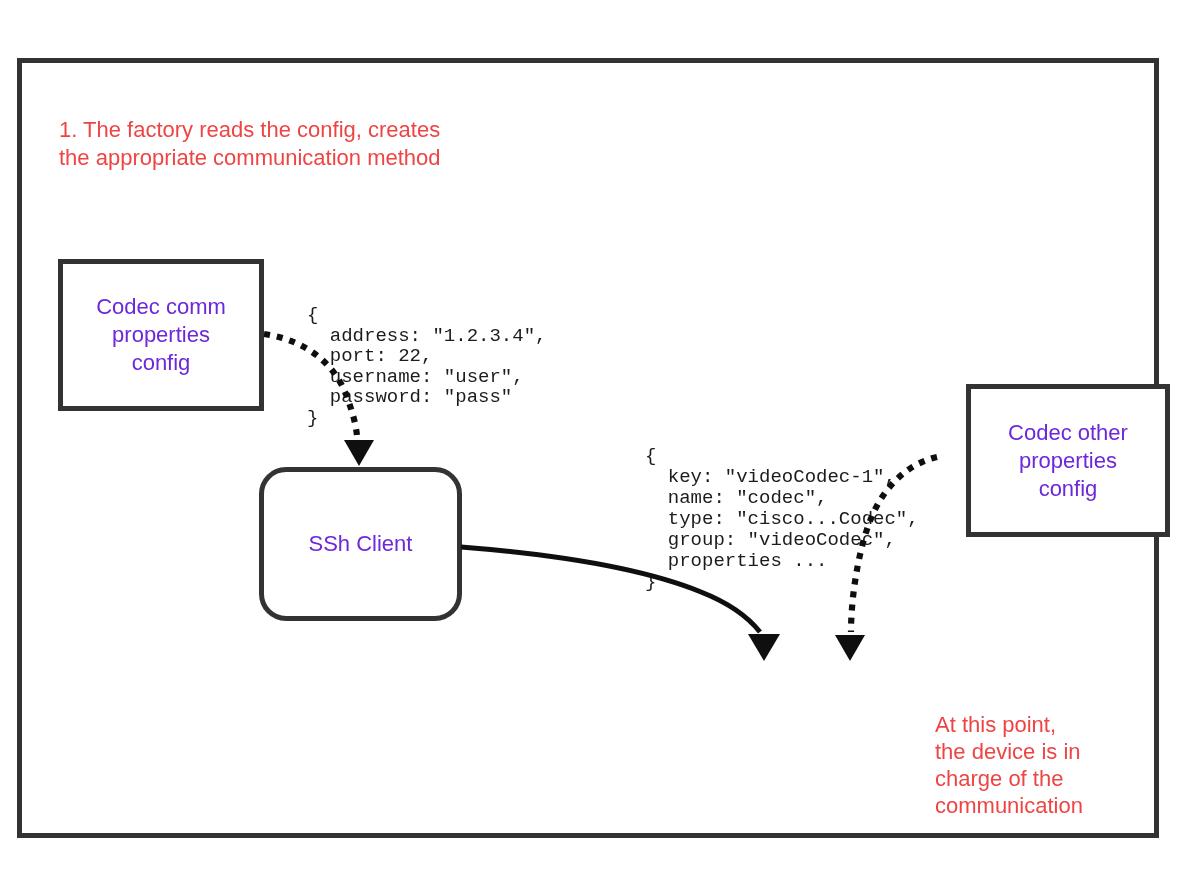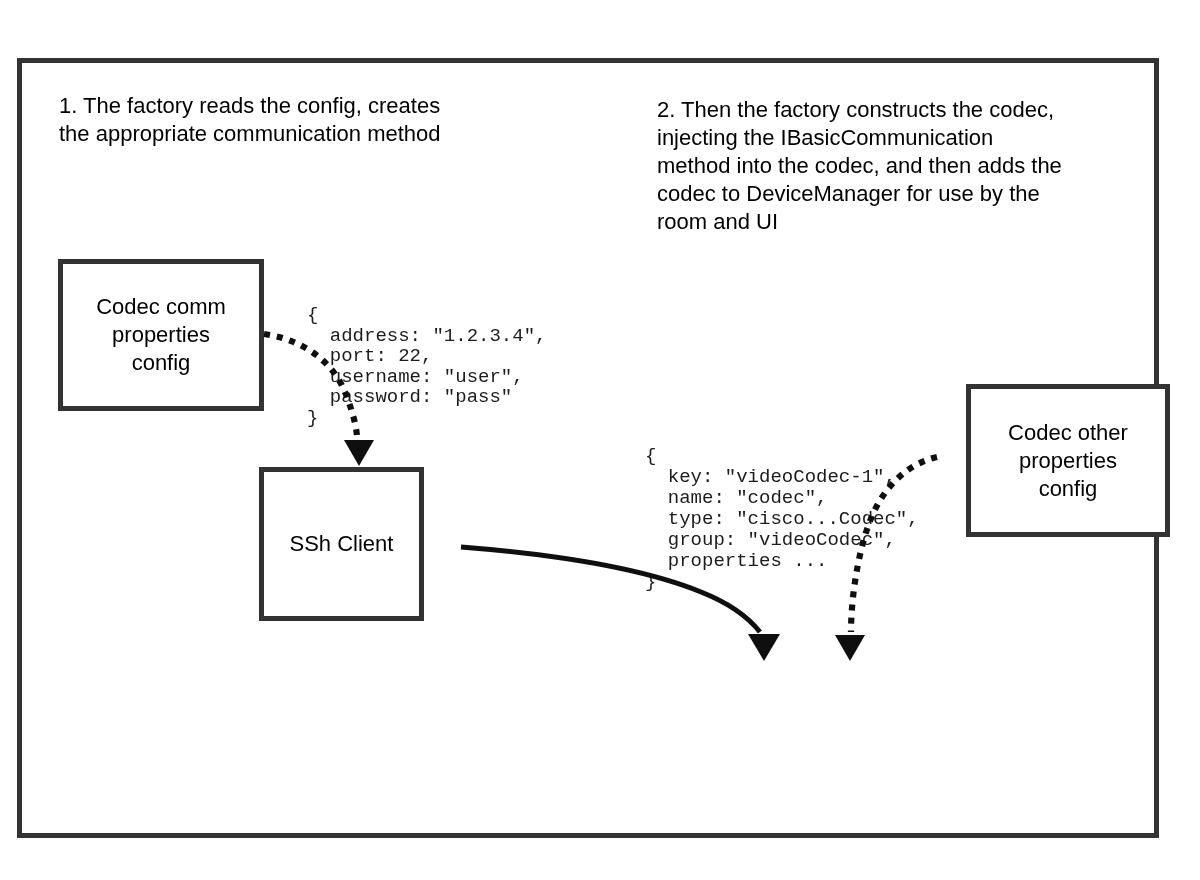--- a/index.html
+++ b/index.html
@@ -23,21 +23,22 @@
     width: 1142px;
     height: 780px;
     border: 5px solid #333333;
     box-sizing: border-box;
   }
   .annotation {
     position: absolute;
     white-space: pre-line;
     font-size: 22px;
     line-height: 28px;
-    color: #000000;
+    color: #ef4444;
+    margin-top: 24px;
   }
   #step1 { left: 59px;  top: 92px;  width: 500px; }
   #step2 { left: 657px; top: 96px;  width: 490px; }
   #final-note {
     left: 935px; top: 687px; width: 230px;
     font-size: 22px; line-height: 27px;
   }
   .node {
     position: absolute;
     box-sizing: border-box;
@@ -45,24 +46,24 @@
     background: #ffffff;
     display: flex;
     align-items: center;
     justify-content: center;
     text-align: center;
   }
   .node .label {
     white-space: pre-line;
     font-size: 22px;
     line-height: 28px;
-    color: #000000;
+    color: #6d28d9;
   }
   #box-codec-comm-config  { left: 58px;  top: 259px; width: 206px; height: 152px; }
-  #box-ssh-client         { left: 259px; top: 467px; width: 165px; height: 154px; }
+  #box-ssh-client         { left: 259px; top: 467px; width: 203px; height: 154px; border-radius: 27px; }
   #box-codec-other-config { left: 937px; top: 384px; width: 204px; height: 153px; margin-left: 29px; }
   #box-cisco-codec        { left: 707px; top: 662px; width: 198px; height: 152px; }
   pre.code {
     position: absolute;
     margin: 0;
     font-family: "Liberation Mono", monospace;
     color: #1c1c1c;
     white-space: pre;
   }
   #code-comm  { left: 307px; top: 305px; font-size: 19px; line-height: 20.5px; }
@@ -93,26 +94,25 @@
 </head>
 <body>
 
 <div class="canvas">
 
   <div class="frame"></div>
 
   <div class="annotation" id="step1">1. The factory reads the config, creates
 the appropriate communication method</div>
 
-  <div class="annotation" id="step2">2. Then the factory constructs the codec,
-injecting the IBasicCommunication
-method into the codec, and then adds the
-codec to DeviceManager for use by the
-room and UI</div>
 
+  <div class="annotation" id="final-note">At this point,
+the device is in
+charge of the
+communication</div>
 
   <div class="node" id="box-codec-comm-config">
     <span class="label">Codec comm
 properties
 config</span>
   </div>
 
   <div class="node" id="box-ssh-client">
     <span class="label">SSh Client</span>
   </div>

